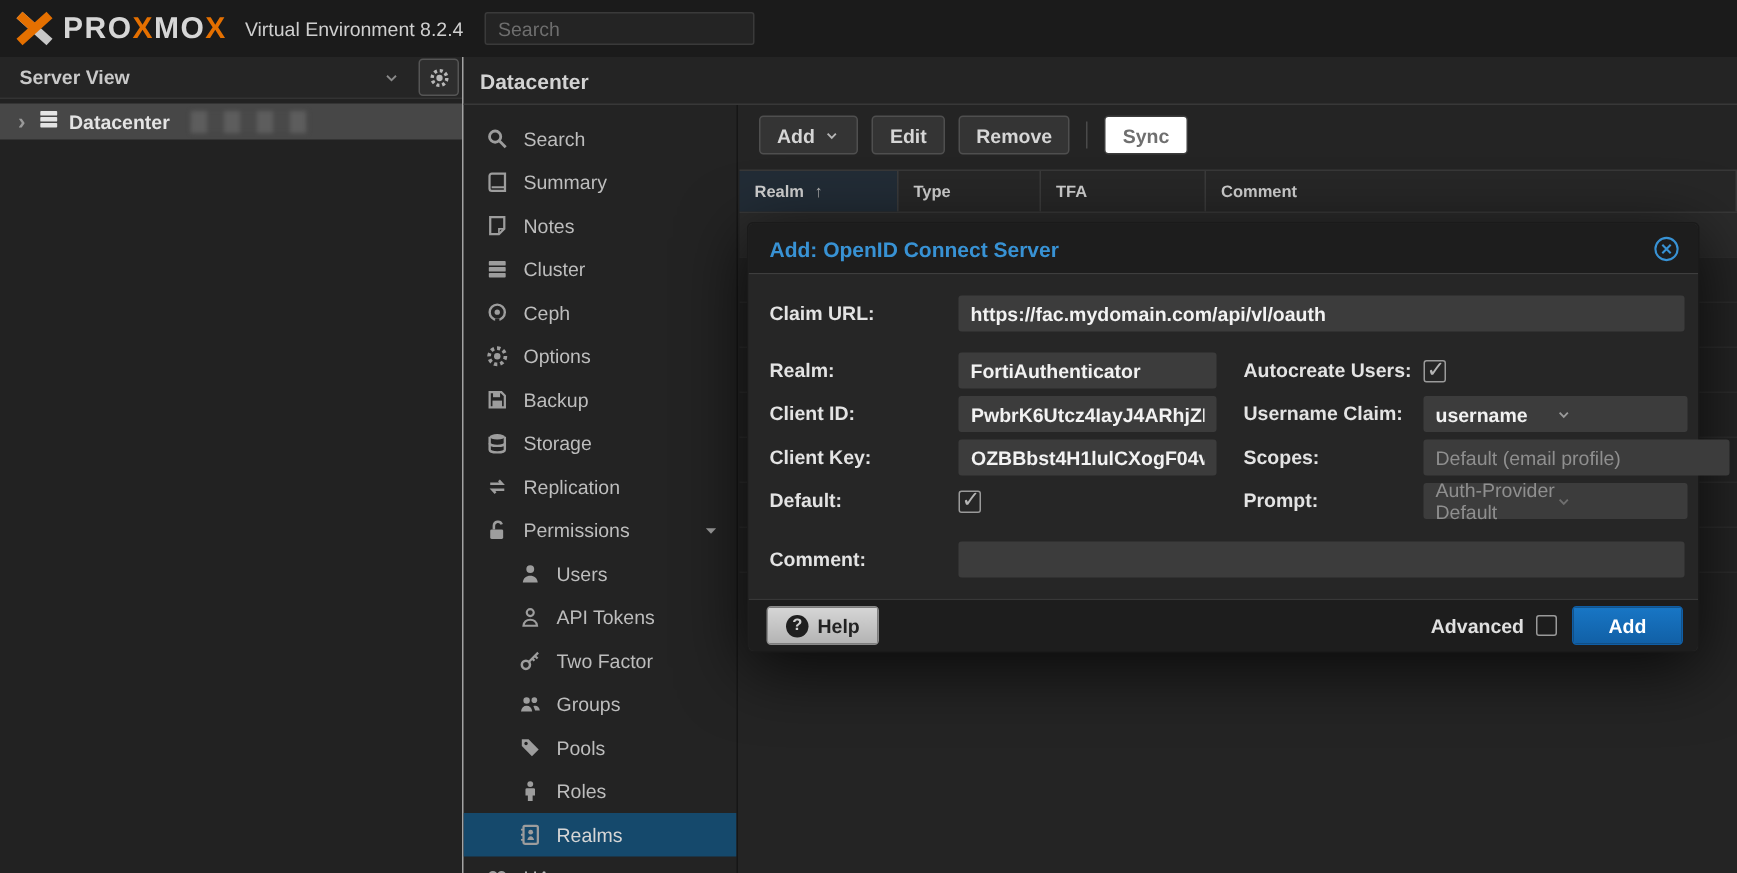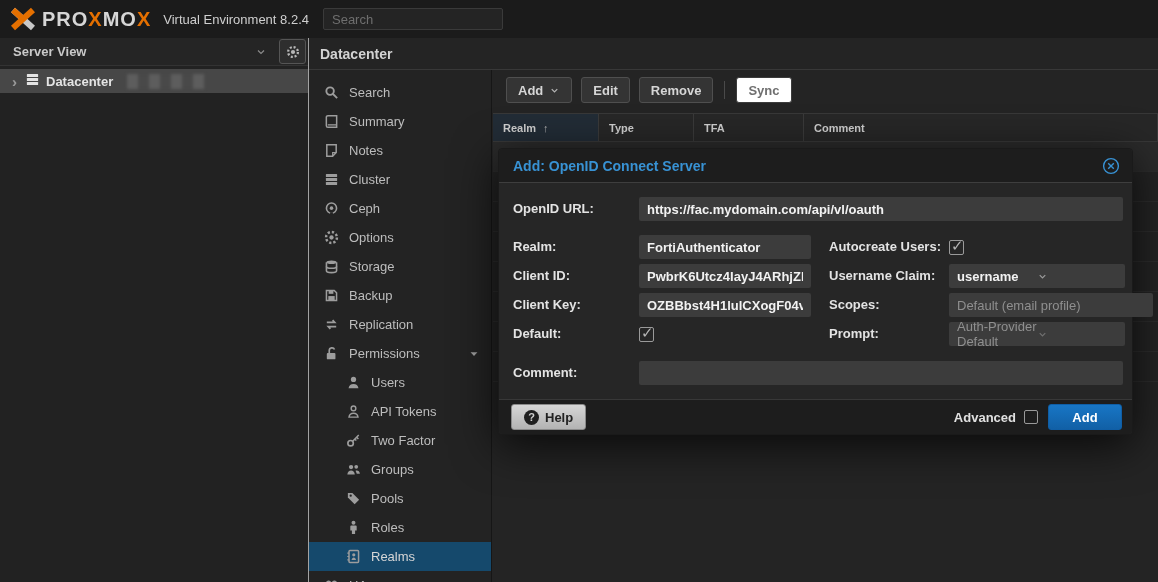--- a/index.html
+++ b/index.html
@@ -204,36 +204,36 @@
           <svg width="15" height="15" viewBox="0 0 16 16">
             <circle cx="8" cy="8" r="5.8" fill="none" stroke="currentColor" stroke-width="2.6" stroke-dasharray="2.4 2.1"></circle>
             <circle cx="8" cy="8" r="2.3" fill="currentColor"></circle>
           </svg>
         </span>
         <span class="mi-label">Options</span>
       </div>
       <div class="menu-item">
         <span class="mi-icon">
           <svg width="15" height="15" viewBox="0 0 16 16">
+            <path d="M2.6 2.6h8.3l2.5 2.5v8.3H2.6z" fill="none" stroke="currentColor" stroke-width="1.6"></path>
+            <rect x="5" y="2.8" width="5" height="3.4" fill="currentColor"></rect>
+            <rect x="4.6" y="8.6" width="6.8" height="4.6" fill="currentColor"></rect>
+          </svg>
+        </span>
+        <span class="mi-label">Backup</span>
+      </div>
+      <div class="menu-item">
+        <span class="mi-icon">
+          <svg width="15" height="15" viewBox="0 0 16 16">
             <ellipse cx="8" cy="3.4" rx="5.4" ry="1.9" fill="currentColor"></ellipse>
             <path d="M2.6 3.4v9.2c0 1 2.4 1.9 5.4 1.9s5.4-.9 5.4-1.9V3.4" fill="none" stroke="currentColor" stroke-width="1.7"></path>
             <path d="M2.6 8c0 1 2.4 1.9 5.4 1.9S13.4 9 13.4 8" fill="none" stroke="currentColor" stroke-width="1.7"></path>
           </svg>
         </span>
         <span class="mi-label">Storage</span>
-      </div>
-      <div class="menu-item">
-        <span class="mi-icon">
-          <svg width="15" height="15" viewBox="0 0 16 16">
-            <path d="M2.6 2.6h8.3l2.5 2.5v8.3H2.6z" fill="none" stroke="currentColor" stroke-width="1.6"></path>
-            <rect x="5" y="2.8" width="5" height="3.4" fill="currentColor"></rect>
-            <rect x="4.6" y="8.6" width="6.8" height="4.6" fill="currentColor"></rect>
-          </svg>
-        </span>
-        <span class="mi-label">Backup</span>
       </div>
       <div class="menu-item">
         <span class="mi-icon">
           <svg width="15" height="15" viewBox="0 0 16 16">
             <path d="M3 5.8h8.4L9.2 3.4" fill="none" stroke="currentColor" stroke-width="1.8"></path>
             <path d="M13 10.2H4.6l2.2 2.4" fill="none" stroke="currentColor" stroke-width="1.8"></path>
           </svg>
         </span>
         <span class="mi-label">Replication</span>
       </div>
@@ -376,21 +376,21 @@
     <div class="dlg-head">
       <span class="dlg-title">Add: OpenID Connect Server</span>
       <span class="dlg-close">
         <svg width="18" height="18" viewBox="0 0 18 18">
           <circle cx="9" cy="9" r="7.4" fill="none" stroke="#3892d4" stroke-width="1.4"></circle>
           <path d="M6.2 6.2l5.6 5.6M11.8 6.2l-5.6 5.6" stroke="#3892d4" stroke-width="1.4"></path>
         </svg>
       </span>
     </div>
     <div class="dlg-body">
-      <span class="f-label" style="left:14px;top:14px">OpenID URL:</span>
+      <span class="f-label" style="left:14px;top:14px">Claim URL:</span>
       <input class="f-input" style="left: 140px; top: 14px; width: 484px;" value="https://fac.mydomain.com/api/vl/oauth">
 
       <span class="f-label" style="left:14px;top:52px">Realm:</span>
       <input class="f-input" style="left: 140px; top: 52px; width: 172px;" value="FortiAuthenticator">
       <span class="f-label" style="left:330px;top:52px">Autocreate Users:</span>
       <span class="cb checked" style="left:450px;top:57px" id="cbAutocreate"></span>
 
       <span class="f-label" style="left:14px;top:81px">Client ID:</span>
       <input class="f-input" style="left: 140px; top: 81px; width: 172px;" value="PwbrK6Utcz4IayJ4ARhjZB0">
       <span class="f-label" style="left:330px;top:81px">Username Claim:</span>

